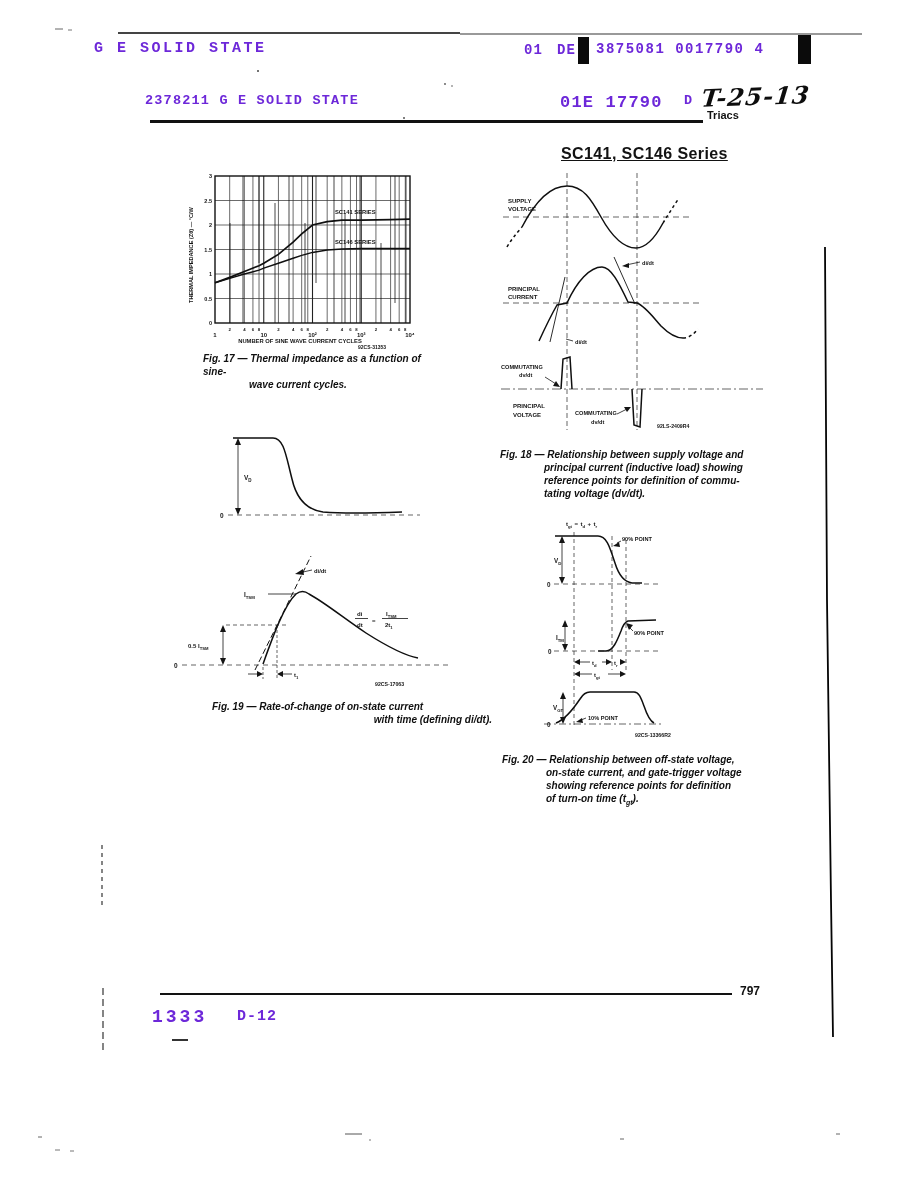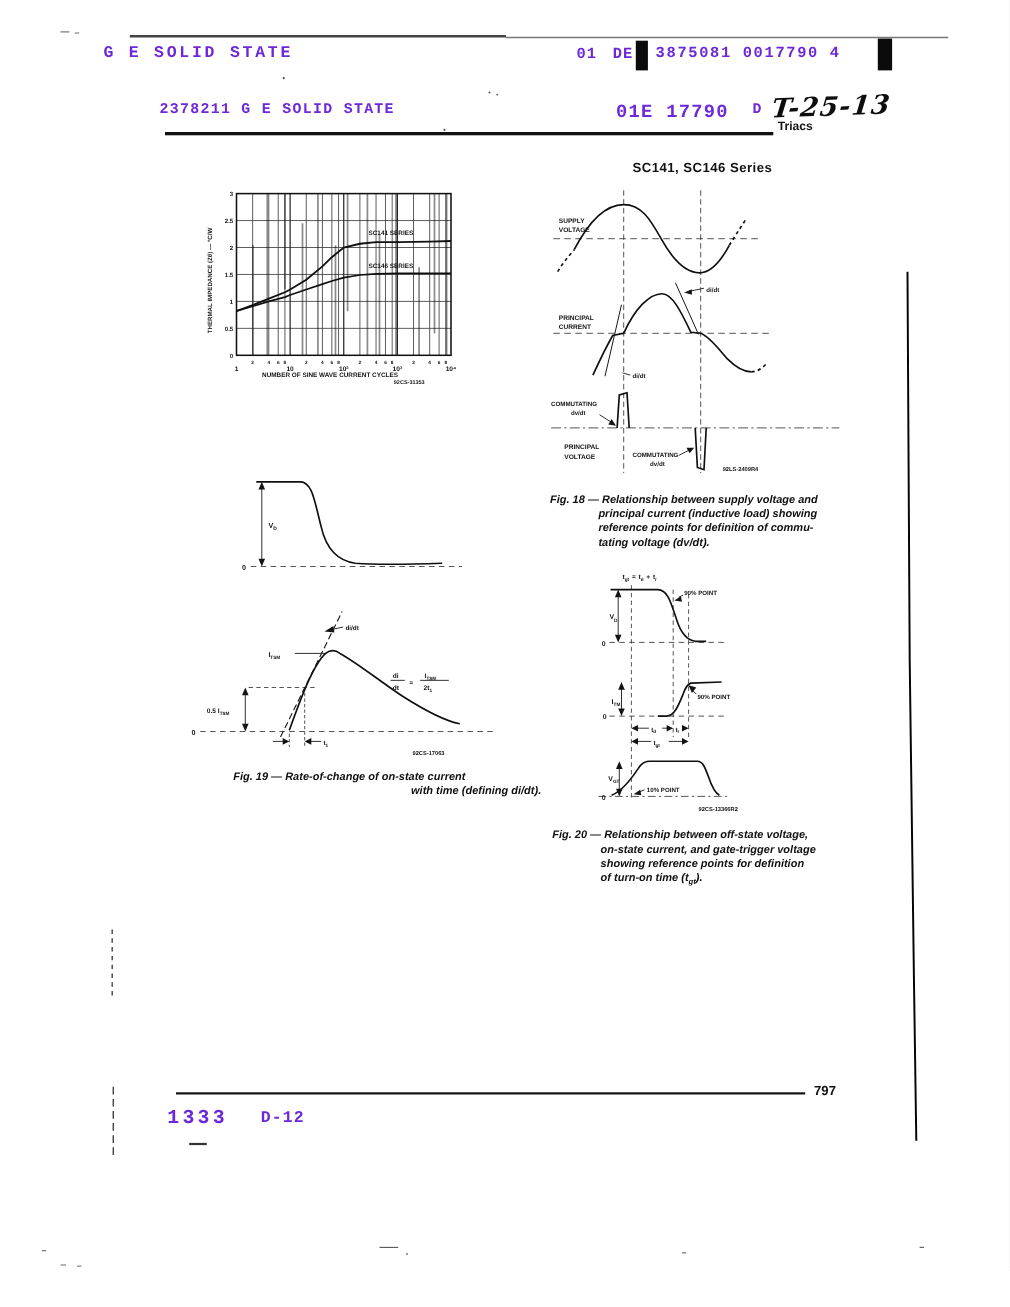--- a/index.html
+++ b/index.html
@@ -34,21 +34,21 @@
   <div class="abs mono" style="left:596px;top:41px;font-size:14px;letter-spacing:1.5px;">3875081 0017790 4</div>
   <div class="bar" style="left:798px;top:35px;width:13px;height:29px;"></div>
 
   <div class="abs mono" style="left:145px;top:93px;font-size:13.5px;letter-spacing:1.2px;">2378211 G E SOLID STATE</div>
   <div class="abs mono" style="left:560px;top:93px;font-size:17px;letter-spacing:1.2px;">01E 17790</div>
   <div class="abs mono" style="left:684px;top:93px;font-size:13.5px;">D</div>
   <div class="abs handwrite" style="left:702px;top:82px;font-size:24px;">T-25-13</div>
   <div class="abs" style="left:707px;top:109px;font-size:11px;font-weight:700;">Triacs</div>
   <div class="hrule" style="left:150px;top:120px;width:553px;height:3px;"></div>
 
-  <div class="abs" style="left:575px;top:145px;font-size:12px;font-weight:700;letter-spacing:0.4px;">SC141, SC146 Series</div>
+  <div class="abs" style="left:561px;top:145px;font-size:16px;font-weight:700;letter-spacing:0.4px;text-decoration:underline;">SC141, SC146 Series</div>
 
   <svg class="fig" id="f17" style="left:185px;top:163px;" width="250" height="200" viewBox="0 0 250 200">
     <g id="f17-grid">
         <line x1="30" y1="135.5" x2="225" y2="135.5" stroke="#2c2c2c" stroke-width="0.7"></line>
         <line x1="30" y1="111" x2="225" y2="111" stroke="#2c2c2c" stroke-width="0.7"></line>
         <line x1="30" y1="86.5" x2="225" y2="86.5" stroke="#2c2c2c" stroke-width="0.7"></line>
         <line x1="30" y1="62" x2="225" y2="62" stroke="#2c2c2c" stroke-width="0.7"></line>
         <line x1="30" y1="37.5" x2="225" y2="37.5" stroke="#2c2c2c" stroke-width="0.7"></line>
         <line x1="44.67375" y1="13" x2="44.67375" y2="160" stroke="#3a3a3a" stroke-width="0.75"></line>
         <line x1="59.3475" y1="13" x2="59.3475" y2="160" stroke="#3a3a3a" stroke-width="0.75"></line>
@@ -119,20 +119,24 @@
     <g id="f17-curves">
         <polyline points="30.0,119.8 44.7,114.4 59.4,108.5 74.0,102.7 78.8,100.2 93.4,91.4 108.1,79.2 116.7,70.8 127.5,62.0 142.2,58.6 156.9,57.1 176.3,57.1 205.6,56.6 225.0,56.1" fill="none" stroke="#101010" stroke-width="1.7"></polyline>
         <polyline points="30.0,119.8 44.7,115.4 59.4,111.0 74.0,107.1 78.8,105.1 93.4,100.2 108.1,95.3 116.7,92.4 127.5,89.4 142.2,87.0 156.9,86.0 176.3,85.5 205.6,85.5 225.0,85.5" fill="none" stroke="#101010" stroke-width="1.5"></polyline>
       </g>
     <text x="150" y="51" font-size="5.8">SC141 SERIES</text>
     <text x="150" y="81" font-size="5.8">SC146 SERIES</text>
     <text x="8" y="140" font-size="5.6" transform="rotate(-90 8 140)">THERMAL IMPEDANCE (Zθ) — °C/W</text>
     <text x="115" y="180" font-size="5.8" text-anchor="middle">NUMBER OF SINE WAVE CURRENT CYCLES</text>
     <text x="173" y="186" font-size="5" class="codetext">92CS-31353</text>
   </svg>
+  <div class="abs caption" style="left:203px;top:352px;width:240px;">
+    <span class="ind">Fig. 17 — Thermal impedance as a function of sine-</span>
+    <span class="ind" style="padding-left:46px;">wave current cycles.</span>
+  </div>
 
   <svg class="fig" style="left:495px;top:165px;" width="310" height="280" viewBox="0 0 310 280">
     <g class="thin" stroke-width="0.9">
       <line x1="72" y1="8" x2="72" y2="265" stroke-dasharray="5,3"></line>
       <line x1="142" y1="8" x2="142" y2="265" stroke-dasharray="5,3"></line>
       <line x1="8" y1="52" x2="198" y2="52" stroke-dasharray="6,4"></line>
       <line x1="8" y1="138" x2="205" y2="138" stroke-dasharray="6,4"></line>
       <line x1="6" y1="224" x2="268" y2="224" stroke-dasharray="9,3,2,3"></line>
     </g>
     <g>

